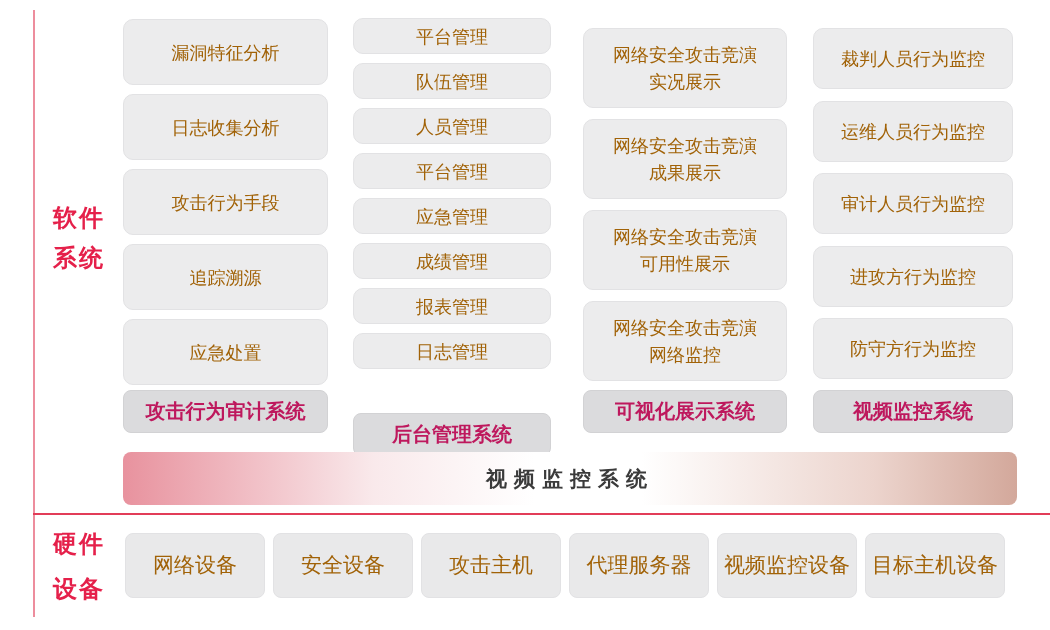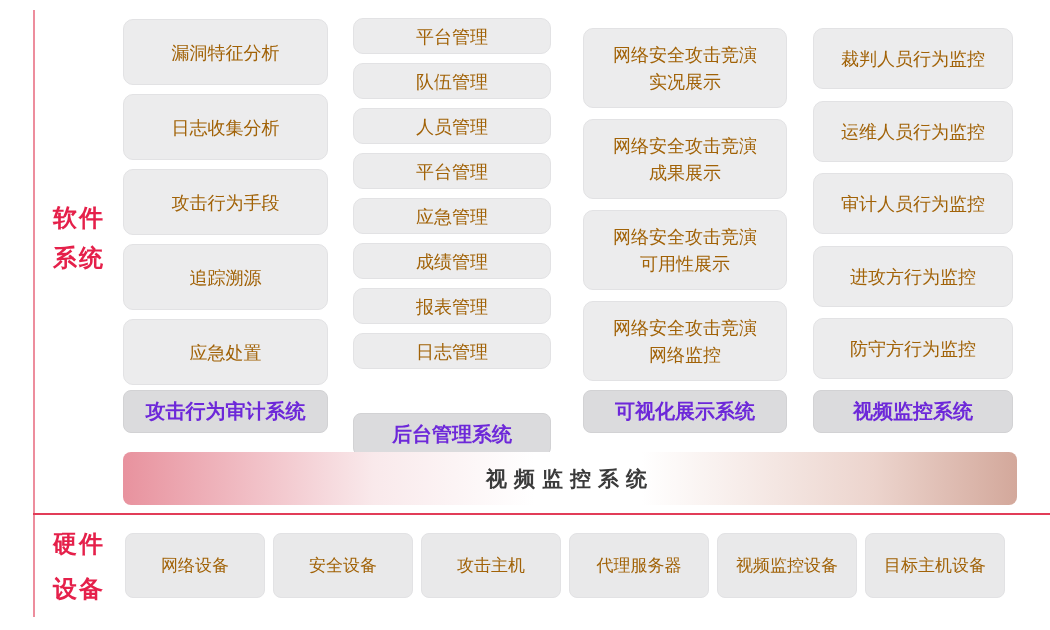--- a/index.html
+++ b/index.html
@@ -31,38 +31,38 @@
   #col1 .node{height:66px;}
   #col2{left:353px;top:18px;width:198px;gap:9px;}
   #col2 .node{height:36px;}
   #col3{left:583px;top:28px;width:204px;gap:11px;}
   #col3 .node{height:80px;}
   #col4{left:813px;top:28px;width:200px;gap:11.5px;}
   #col4 .node{height:61px;}
   
   .col-header{
     position:absolute;top:390px;height:43px;border-radius:8px;
-    background:#dbdbdd;color:#6d28d9;font-weight:bold;font-size:20px;
+    background:#dbdbdd;color:#be185d;font-weight:bold;font-size:20px;
     display:flex;align-items:center;justify-content:center;box-sizing:border-box;
     border:1px solid #d2d2d4;
   }
   #col1-h{left:123px;width:205px;}
   #col2-h{left:353px;width:198px;margin-top:23px;}
   #col3-h{left:583px;width:204px;}
   #col4-h{left:813px;width:200px;}
   
   .core-bar{
     position:absolute;left:123px;top:452px;width:894px;height:53px;border-radius:8px;
     background:linear-gradient(90deg,#e8929e 0%,#f9e9eb 28%,#ffffff 46%,#ffffff 58%,#ecd4cd 84%,#d3a89b 100%);
     color:#3b3b3b;font-weight:bold;font-size:21px;letter-spacing:7px;
     display:flex;align-items:center;justify-content:center;
   }
   
   .hw-row{position:absolute;left:125px;top:533px;width:880px;height:65px;display:flex;gap:8px;}
-  .hw-row .node{flex:1;background:#e9e9ea;border-radius:8px;font-size:17px;}
+  .hw-row .node{flex:1;background:#e9e9ea;border-radius:8px;font-size:21px;}
 </style>
 </head>
 <body>
 
 <div class="stage">
 
   <div class="vline"></div>
   <div class="hline"></div>
 
   <div class="side-label software">软件

